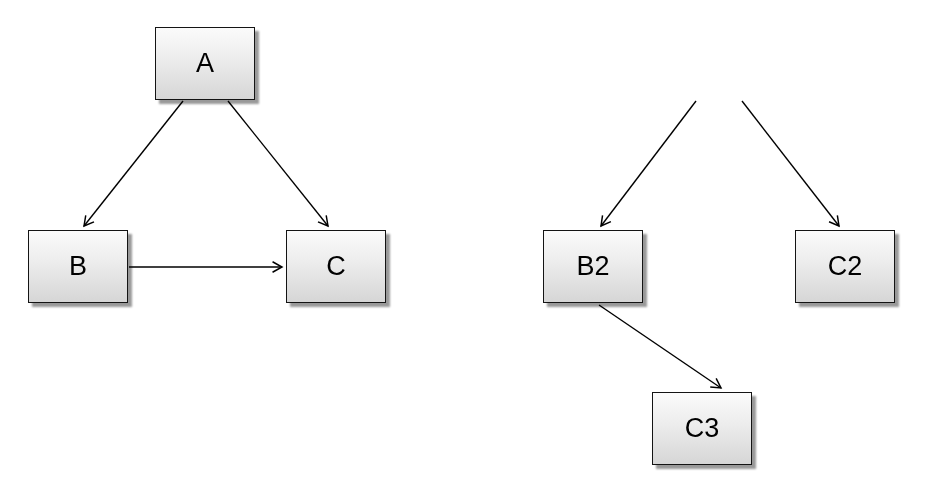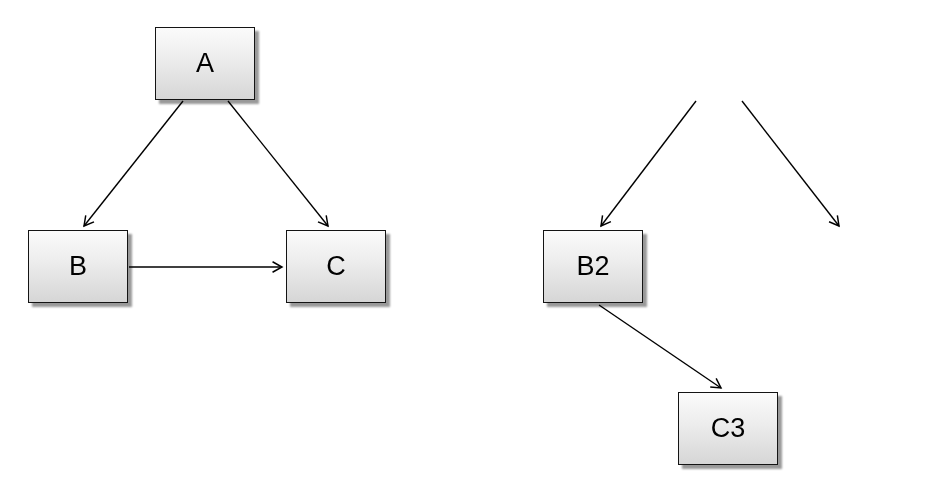--- a/index.html
+++ b/index.html
@@ -42,21 +42,21 @@
     line-height: 1;
     user-select: none;
   }
   
   .pos-a  { left: 155px; top: 27px;  }
   .pos-b  { left: 28px;  top: 230px; }
   .pos-c  { left: 286px; top: 230px; }
   .pos-a2 { left: 668px; top: 27px;  }
   .pos-b2 { left: 543px; top: 230px; justify-content: center; }
   .pos-c2 { left: 795px; top: 230px; }
-  .pos-c3 { left: 678px; top: 392px; }
+  .pos-c3 { left: 652px; top: 392px; }
 </style>
 </head>
 <body>
 
 <div class="canvas">
 
   <svg class="edges-layer" width="940" height="504" viewBox="0 0 940 504" aria-hidden="true">
     <defs>
       <marker id="arrow-open" viewBox="0 0 12 12" refX="10" refY="6" markerWidth="9" markerHeight="9" orient="auto-start-reverse">
         <path d="M1,1 L10,6 L1,11" fill="none" stroke="#000000" stroke-width="1.4"></path>
@@ -78,17 +78,20 @@
   <div class="node pos-b">
     <span class="node-label">B</span>
   </div>
   <div class="node pos-c">
     <span class="node-label">C</span>
   </div>
 
   <div class="node pos-b2">
     <span class="node-label">B2</span>
   </div>
+  <div class="node pos-c2">
+    <span class="node-label">C2</span>
+  </div>
   <div class="node pos-c3">
     <span class="node-label">C3</span>
   </div>
 
 </div>
 
 </body></html>

